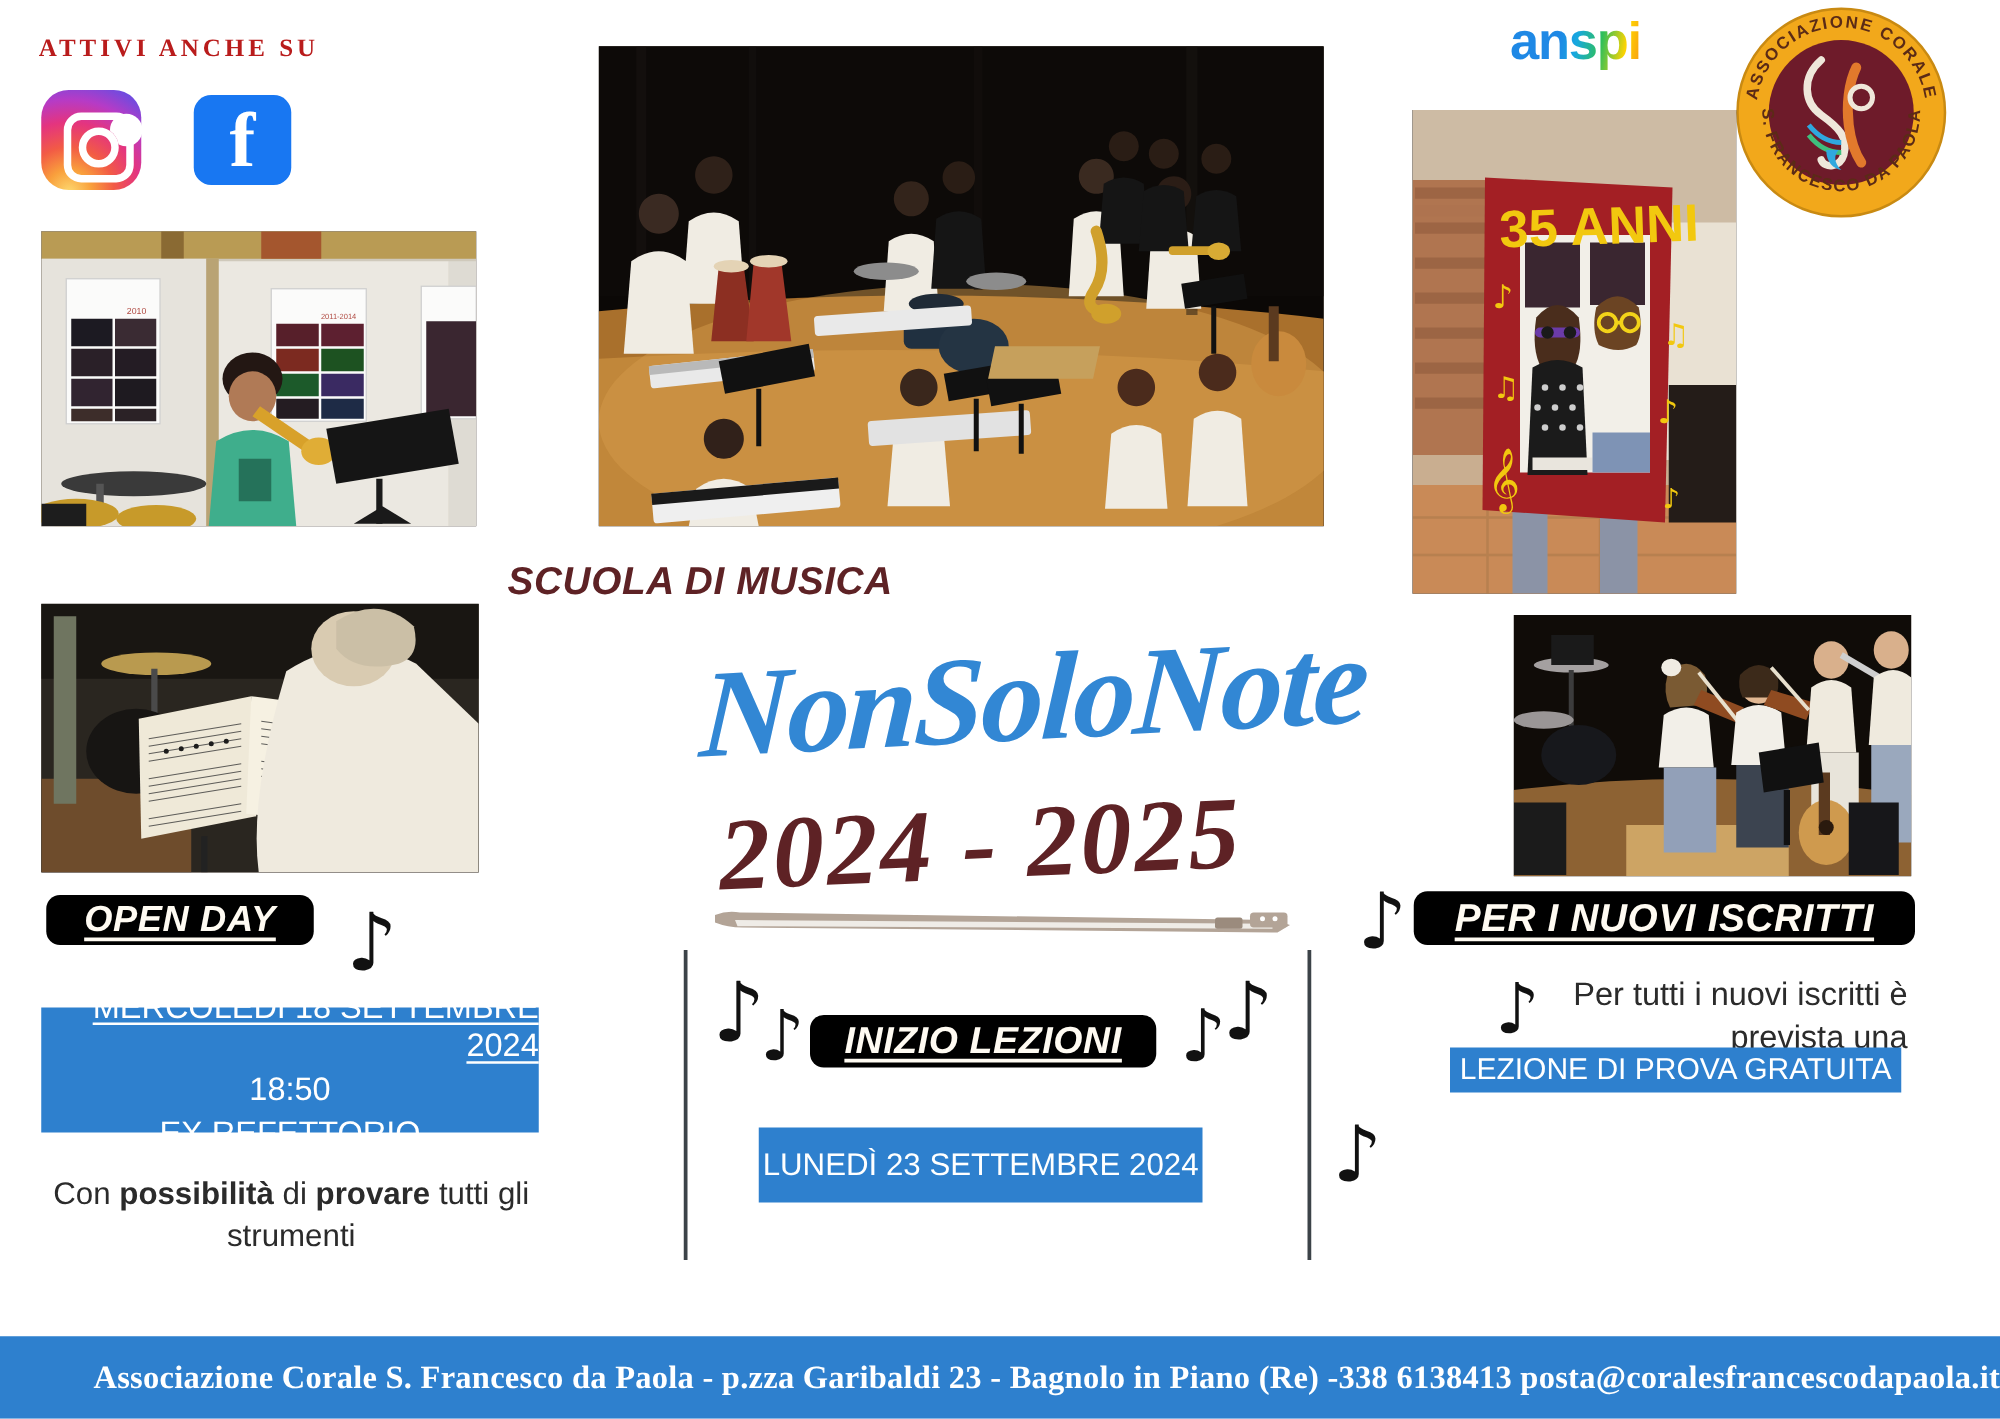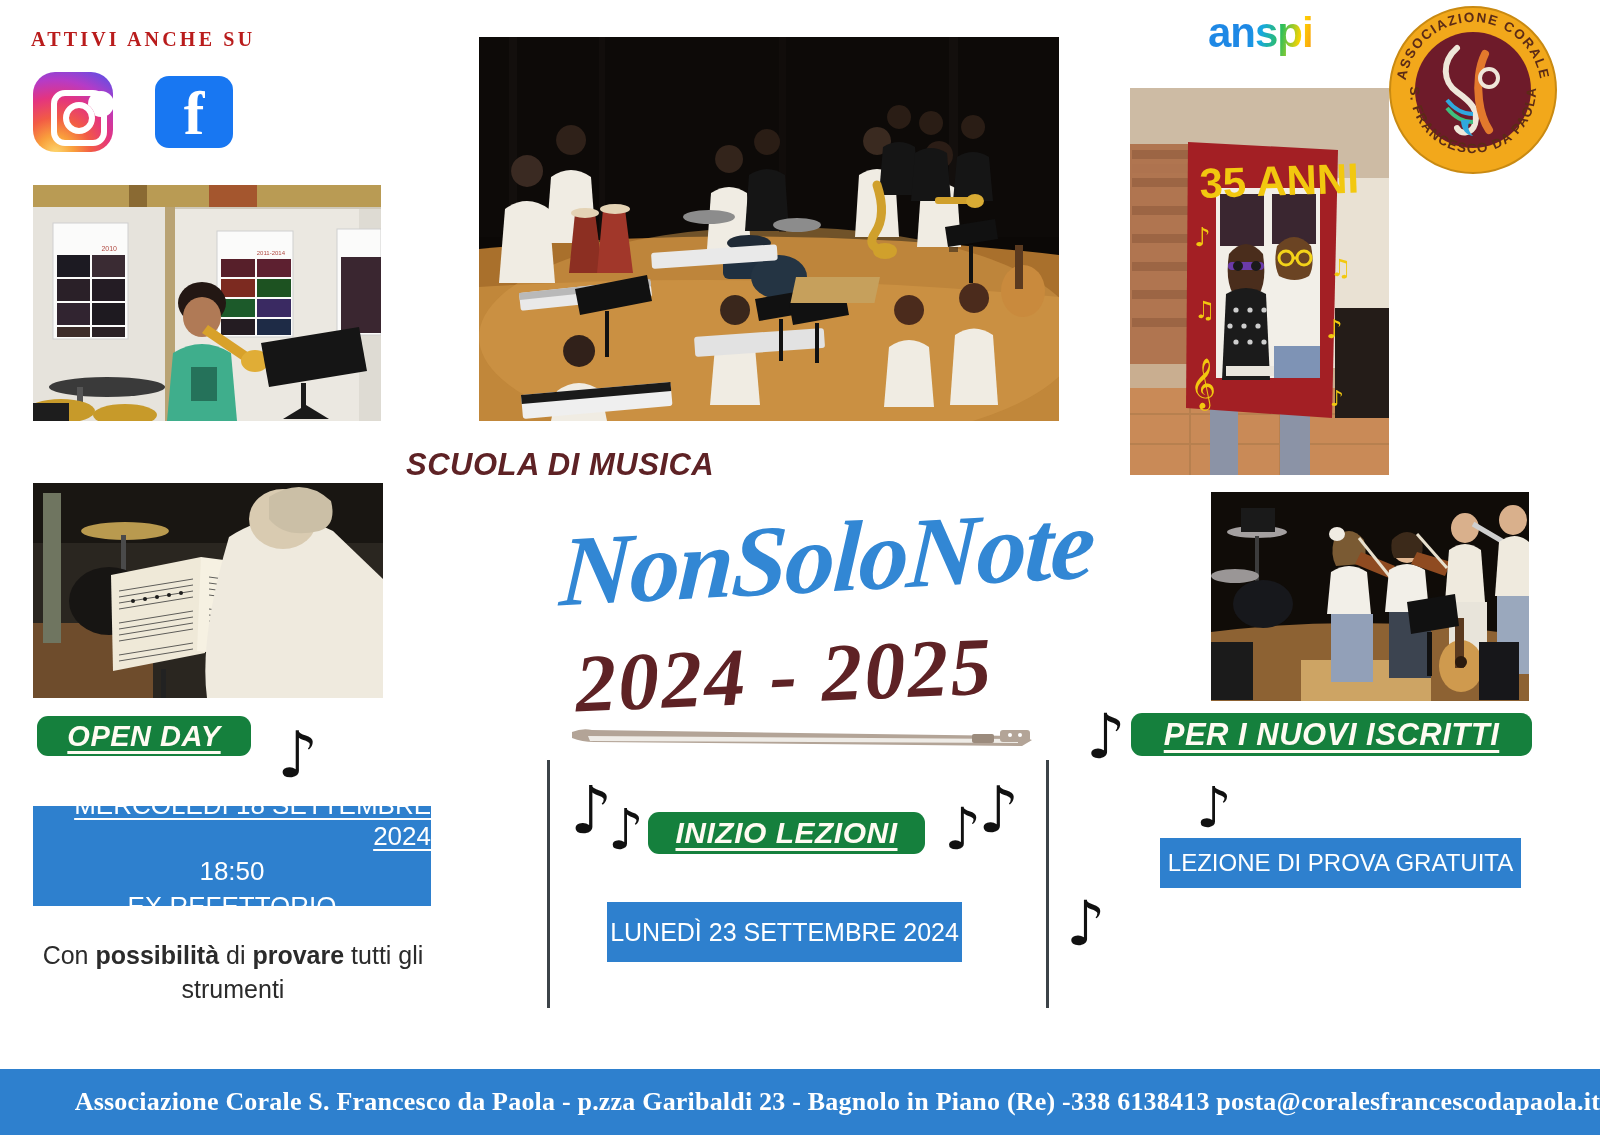--- a/index.html
+++ b/index.html
@@ -93,21 +93,21 @@
   }
 
   
   .bow{ position:absolute; left:570px; top:726px; width:465px; height:24px; }
 
   
   .vdiv{ position:absolute; width:3px; background:#3C4348; }
 
   
   .pill-orange{
-    position:absolute; background:#15803d; border-radius:11px;
+    position:absolute; background:#000000; border-radius:11px;
     color:#FFFBF2; font-weight:bold; font-style:italic;
     font-family:"Liberation Sans", sans-serif;
     display:flex; align-items:center; justify-content:center;
     letter-spacing:0.5px;
   }
   .pill-orange u { text-decoration: underline; text-underline-offset: 5px; text-decoration-thickness:3px; }
   .box-blue{
     position:absolute; background:#2E80CE; color:#ffffff;
     font-family:"Liberation Sans", sans-serif;
     display:flex; flex-direction:column; align-items:center; justify-content:center;text-align:right;
@@ -569,22 +569,26 @@
   <div class="box-blue" style="left:607px;top:902px;width:355px;height:60px;font-size:25px">
     <div>LUNEDÌ 23 SETTEMBRE 2024</div>
   </div>
 
   <div class="note" style="left:1086px;top:706px;font-size:62px">♪</div>
   <div class="pill-orange" style="left:1131px;top:713px;width:401px;height:43px;font-size:31px">
     <u>PER I NUOVI ISCRITTI</u>
   </div>
 
   <div class="note" style="left:1196px;top:780px;font-size:56px">♪</div>
-
-  <div class="box-blue" style="left:1160px;top:838px;width:361px;height:50px;font-size:24px">
+  <div class="bodytext" style="left:1160px;top:778px;width:366px;text-align:right;font-size:26px;line-height:34px">
+    <div>Per tutti i nuovi iscritti è</div>
+    <div>prevista una</div>
+  </div>
+
+  <div class="box-blue" style="left:1160px;top:838px;width:361px;height:36px;font-size:24px">
     <div>LEZIONE DI PROVA GRATUITA</div>
   </div>
 
   <div class="note" style="left:1066px;top:893px;font-size:62px">♪</div>
 
   <div class="footer">
     <span>Associazione Corale S. Francesco da Paola - p.zza Garibaldi 23 - Bagnolo in Piano (Re)  -338 6138413 posta@coralesfrancescodapaola.it</span>
   </div>
 
 </div>

